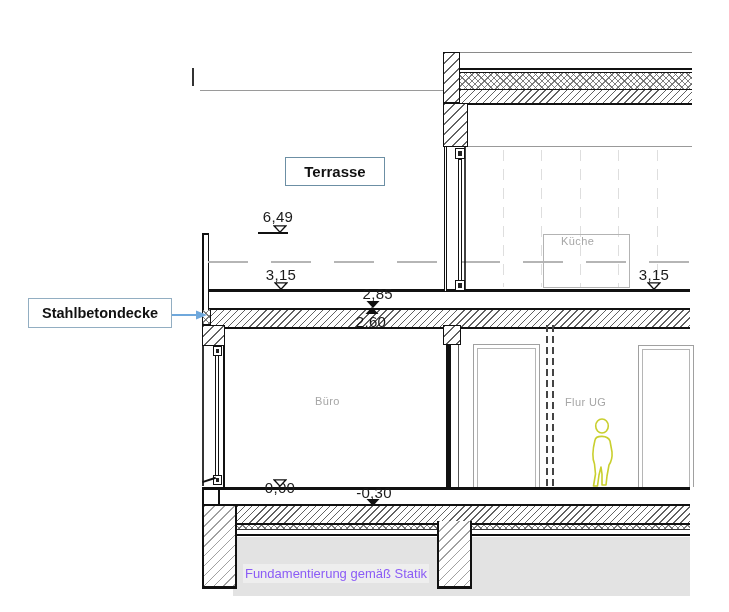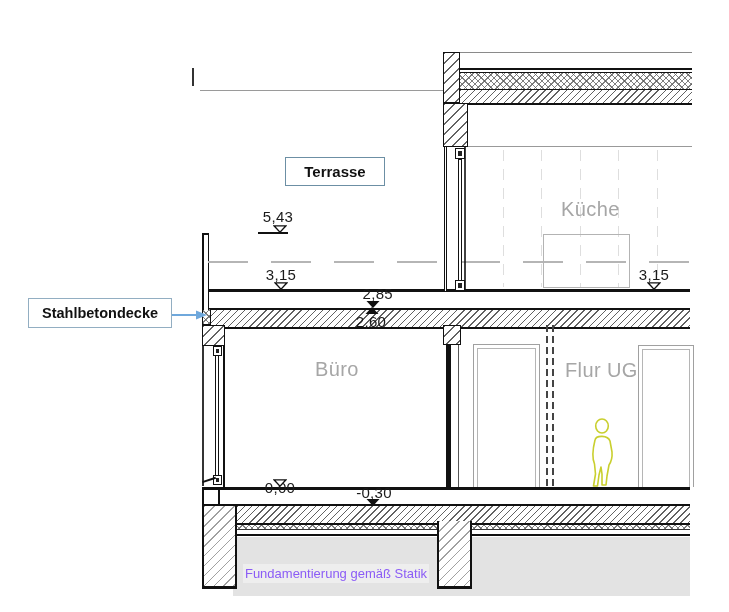--- a/index.html
+++ b/index.html
@@ -8,21 +8,21 @@
   .abs{position:absolute;}
   
   .hatch-slab{background-color:#fff;background-image:repeating-linear-gradient(135deg,rgba(70,70,70,.85) 0 1px,transparent 1px 5px);}
   .hatch-coarse{background-color:#fff;background-image:repeating-linear-gradient(135deg,rgba(60,60,60,.8) 0 1.2px,transparent 1.2px 7px);}
   .hatch-light{background-color:#fff;background-image:repeating-linear-gradient(135deg,rgba(110,110,110,.65) 0 1px,transparent 1px 7px);}
   .hatch-cross{background-color:#fff;background-image:
       repeating-linear-gradient(45deg,rgba(95,95,95,.8) 0 1px,transparent 1px 4.5px),
       repeating-linear-gradient(135deg,rgba(95,95,95,.8) 0 1px,transparent 1px 4.5px);}
   
   .lvl{font-size:15px;color:#1b1b1b;text-align:center;letter-spacing:.3px;line-height:16px;}
-  .room{font-size:20px;color:#a6a6a6;letter-spacing:.4px;line-height:17px;}
+  .room{font-size:11px;color:#a6a6a6;letter-spacing:.4px;line-height:17px;margin-top:32px;}
   .callout{background:#fff;display:flex;align-items:center;justify-content:center;
            font-weight:bold;color:#111;}
   .dashv{background-image:repeating-linear-gradient(180deg,#444 0 7px,transparent 7px 11px);width:1.5px;}
   .dashv-light{background-image:repeating-linear-gradient(180deg,#dedede 0 11px,transparent 11px 19px);width:1px;}
 </style>
 </head>
 <body>
 
 <div class="stage">
 
@@ -108,21 +108,21 @@
   <div class="abs hatch-cross" style="left:460px;top:73px;width:232px;height:16px;border-bottom:1.5px solid #111;"></div>
   <div class="abs hatch-slab" style="left:460px;top:90px;width:232px;height:13px;border-bottom:2.5px solid #111;"></div>
   <div class="abs" style="left:468px;top:146px;width:224px;height:1px;background:#999;"></div>
   <div class="abs hatch-coarse" style="left:443px;top:52px;width:17px;height:51px;border:1.5px solid #111;box-sizing:border-box;"></div>
   <div class="abs hatch-coarse" style="left:443px;top:103px;width:25px;height:44px;border:1.5px solid #111;box-sizing:border-box;"></div>
 
   <div class="abs" style="left:192px;top:68px;width:2px;height:18px;background:#333;"></div>
   <div class="abs" style="left:200px;top:90px;width:243px;height:1px;background:#9a9a9a;"></div>
 
   <div class="abs" style="left:257px;top:209px;width:42px;height:26px;">
-    <span class="lvl abs" style="left:0;top:0;width:42px;">5,43</span>
+    <span class="lvl abs" style="left:0;top:0;width:42px;">6,49</span>
     <svg class="abs" style="left:16px;top:16px;" width="14" height="8" viewBox="0 0 14 8">
       <polygon points="1,0.8 13,0.8 7,7.2" fill="#fff" stroke="#111" stroke-width="1.3"></polygon>
       </svg>
     <span class="abs" style="left:1px;top:23px;width:30px;height:1.5px;background:#111;"></span>
   </div>
 
   <div class="abs" style="left:262px;top:267px;width:38px;height:24px;">
     <span class="lvl abs" style="left:0;top:0;width:38px;">3,15</span>
     <svg class="abs" style="left:12px;top:15px;" width="14" height="8" viewBox="0 0 14 8">
       <polygon points="1,0.8 13,0.8 7,7.2" fill="#fff" stroke="#111" stroke-width="1.3"></polygon>

